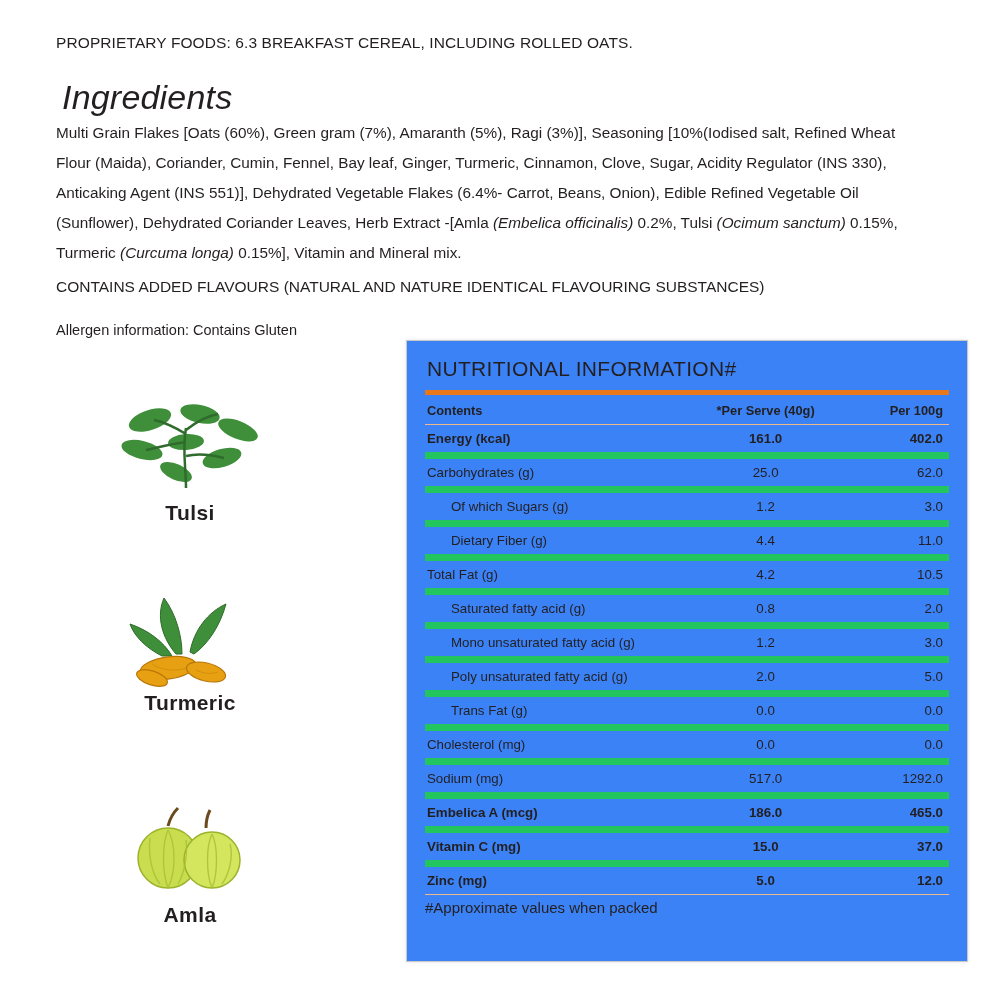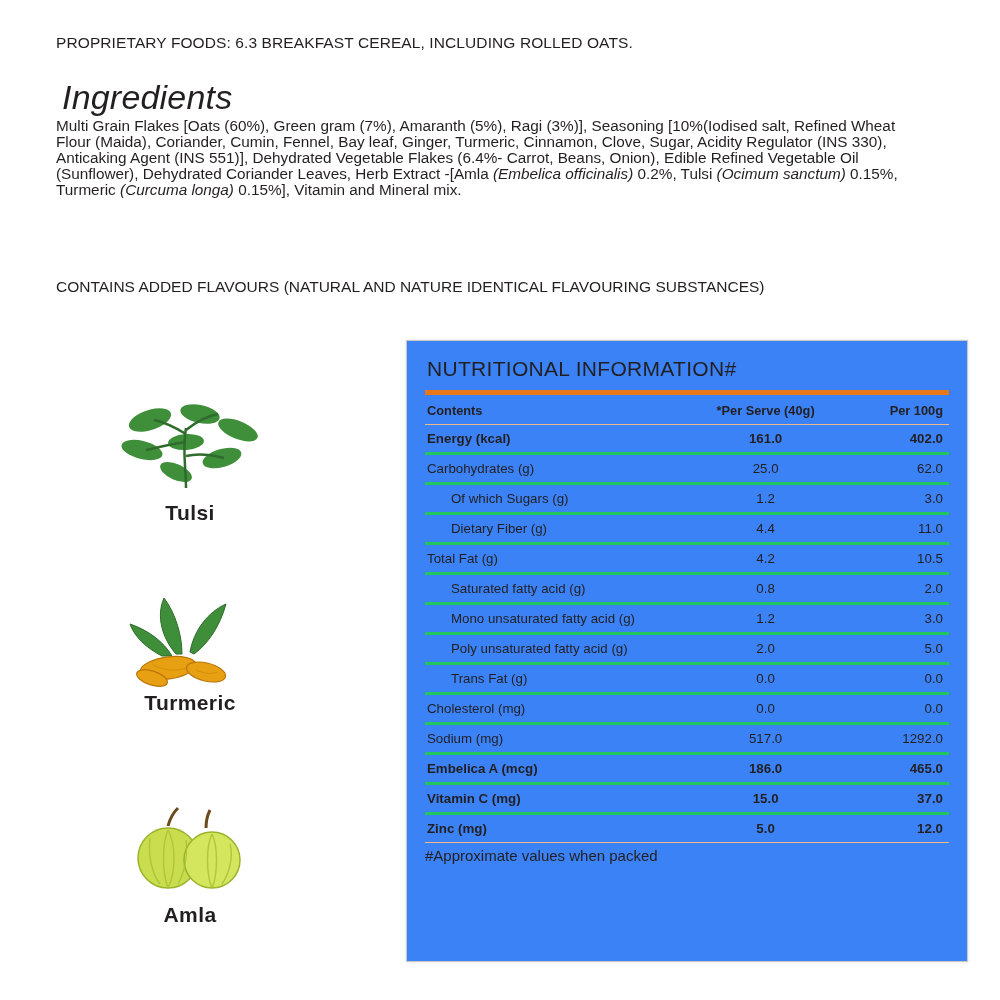--- a/index.html
+++ b/index.html
@@ -41,21 +41,21 @@
     font-family: "Liberation Sans", sans-serif;
     color: #231f20;
     letter-spacing: 0.2px;
   }
   .ingredients-body {
     position: absolute;
     left: 56px;
     top: 118px;
     width: 860px;
     font-size: 15.3px;
-    line-height: 16px;
+    line-height: 30px;
     color: #231f20;
     text-align: left;
   }
   .ingredients-body i { font-style: italic; }
   .contains-flavours {
     position: absolute;
     left: 56px;
     top: 278px;
     width: 880px;
     font-size: 15.5px;
@@ -120,21 +120,21 @@
   }
   table.nutrition {
     width: 100%;
     border-collapse: collapse;
     font-size: 13.3px;
     color: #231f20;
   }
   table.nutrition th,
   table.nutrition td {
     padding: 6px 2px 6px 2px;
-    border-bottom: 3px solid #22c55e;
+    border-bottom: 7px solid #22c55e;
     text-align: right;
     white-space: nowrap;
   }
   table.nutrition th.c-name,
   table.nutrition td.c-name {
     text-align: left;
     width: 52%;
   }
   table.nutrition th.c-serve,
   table.nutrition td.c-serve {
@@ -172,20 +172,21 @@
   <div class="proprietary">PROPRIETARY FOODS: 6.3 BREAKFAST CEREAL, INCLUDING ROLLED OATS.</div>
 
   <div class="ingredients-title">Ingredients</div>
 
   <div class="ingredients-body">
     <span>Multi Grain Flakes [Oats (60%), Green gram (7%), Amaranth (5%), Ragi (3%)], Seasoning [10%(Iodised salt, Refined Wheat Flour (Maida), Coriander, Cumin, Fennel, Bay leaf, Ginger, Turmeric, Cinnamon, Clove, Sugar, Acidity Regulator (INS 330), Anticaking Agent (INS 551)], Dehydrated Vegetable Flakes (6.4%- Carrot, Beans, Onion), Edible Refined Vegetable Oil (Sunflower), Dehydrated Coriander Leaves, Herb Extract -[Amla <i>(Embelica officinalis)</i> 0.2%, Tulsi <i>(Ocimum sanctum)</i> 0.15%, Turmeric <i>(Curcuma longa)</i> 0.15%], Vitamin and Mineral mix.</span>
   </div>
 
   <div class="contains-flavours">CONTAINS ADDED FLAVOURS (NATURAL AND NATURE IDENTICAL FLAVOURING SUBSTANCES)</div>
 
+  <div class="allergen">Allergen information: Contains Gluten</div>
 
   <div class="herb" id="herb-tulsi">
     <div class="art">
       <svg viewBox="0 0 200 100" width="200" height="100" aria-hidden="true">
         <g fill="#3f8f3a">
           <ellipse cx="60" cy="22" rx="22" ry="10" transform="rotate(-18 60 22)"></ellipse>
           <ellipse cx="110" cy="16" rx="20" ry="9" transform="rotate(12 110 16)"></ellipse>
           <ellipse cx="148" cy="32" rx="21" ry="9" transform="rotate(22 148 32)"></ellipse>
           <ellipse cx="52" cy="52" rx="21" ry="9" transform="rotate(14 52 52)"></ellipse>
           <ellipse cx="132" cy="60" rx="20" ry="9" transform="rotate(-16 132 60)"></ellipse>

